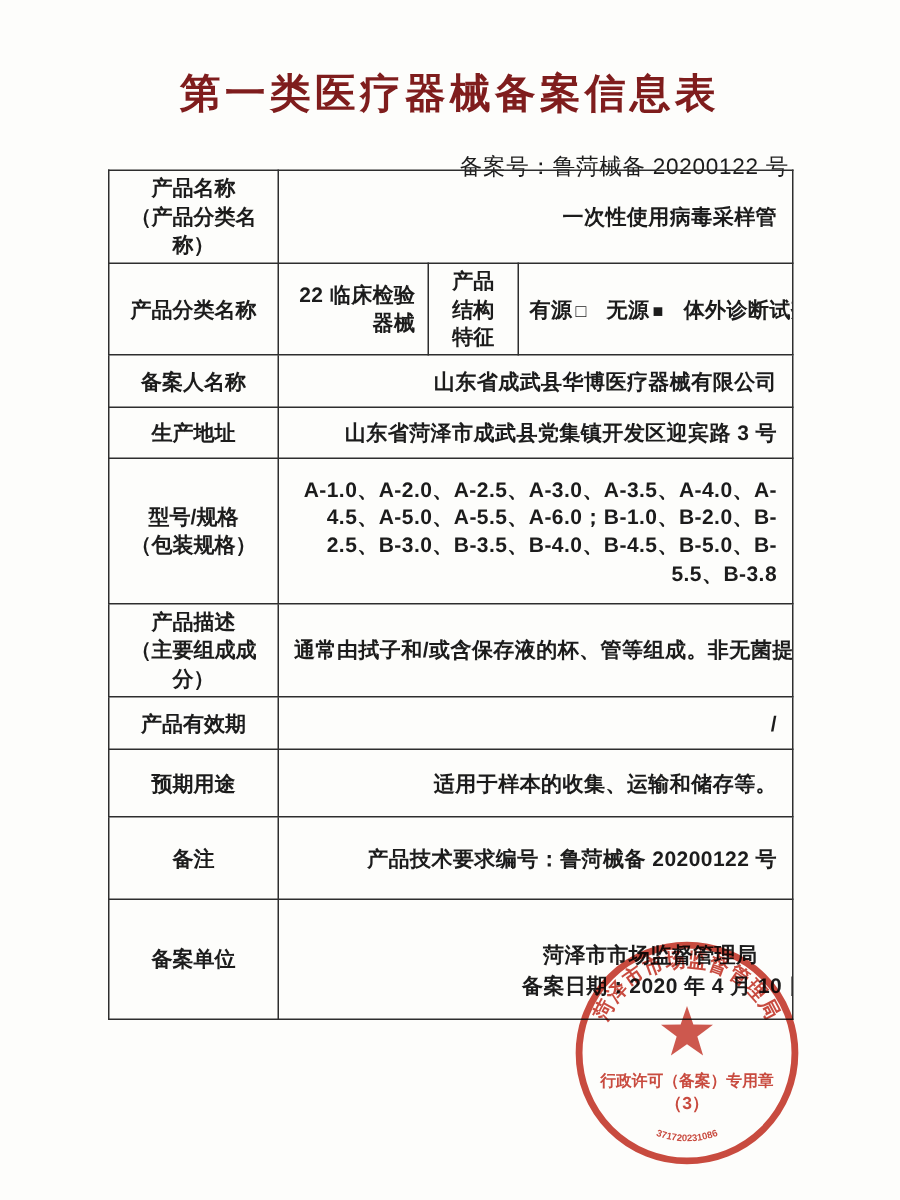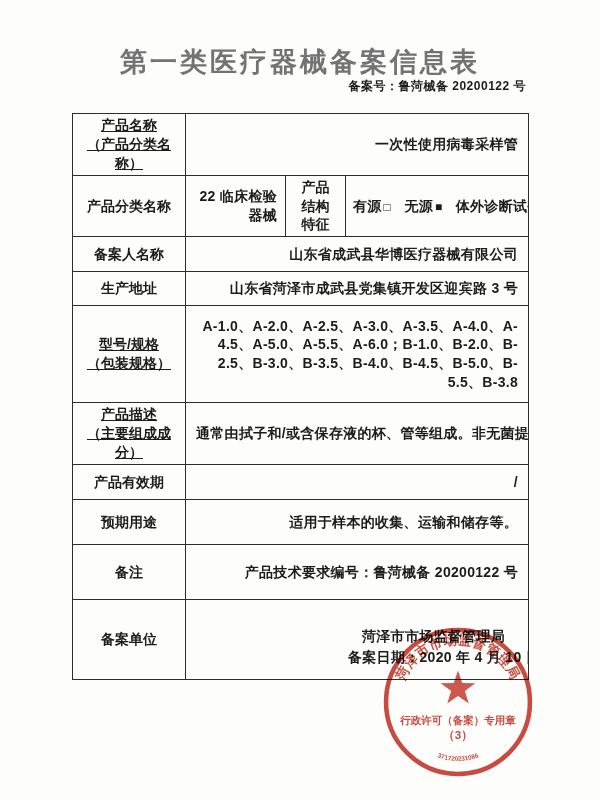--- a/index.html
+++ b/index.html
@@ -5,37 +5,37 @@
   html,body{margin:0;padding:0;}
   body{
     width:600px;height:800px;position:relative;overflow:hidden;
     background:#ffffff;
     font-family:"Liberation Sans","DejaVu Sans",sans-serif;
     color:#1c1c1c;
   }
   .page{position:absolute;inset:0;background:#fdfdfb;}
   .doc-title{
     position:absolute;top:44px;left:0;width:600px;margin:0;
-    text-align:center;font-size:27px;font-weight:800;letter-spacing:3px;color:#737373;
+    text-align:center;font-size:27px;font-weight:800;letter-spacing:3px;color:#7f1d1d;
   }
   .reg-no{
-    position:absolute;top:78px;right:74px;
-    font-size:12px;font-weight:700;letter-spacing:.5px;white-space:nowrap;
+    position:absolute;top:102px;right:74px;
+    font-size:15px;font-weight:400;letter-spacing:.5px;white-space:nowrap;
   }
   table.form{
     position:absolute;left:72px;top:113px;width:456px;
     border-collapse:collapse;table-layout:fixed;
   }
   table.form td{
     border:1.6px solid #2e2e2e;
     font-size:14px;font-weight:600;line-height:1.35;
     padding:2px 10px;vertical-align:middle;overflow:hidden;
   }
   td.lc{text-align:center;padding:2px 3px;}
-  td.lc .ln{display:block;text-decoration:underline;}
+  td.lc .ln{display:block;}
   td.vc{text-align:right;letter-spacing:.3px;}
   .small-label{font-size:13.5px;}
   .code-val{letter-spacing:1px;}
   .spec-val{font-size:13px;line-height:1.75;letter-spacing:.2px;}
   .desc-val{font-size:13px;white-space:nowrap;letter-spacing:0;}
   .credit-label .ln{font-size:13px;}
   .opts{white-space:nowrap;font-size:12.4px;letter-spacing:.2px;}
   .opt{margin-right:9px;}
   .opt .box{margin-left:2px;font-size:12px;}
   .cellwrap{position:relative;width:100%;height:74px;}

